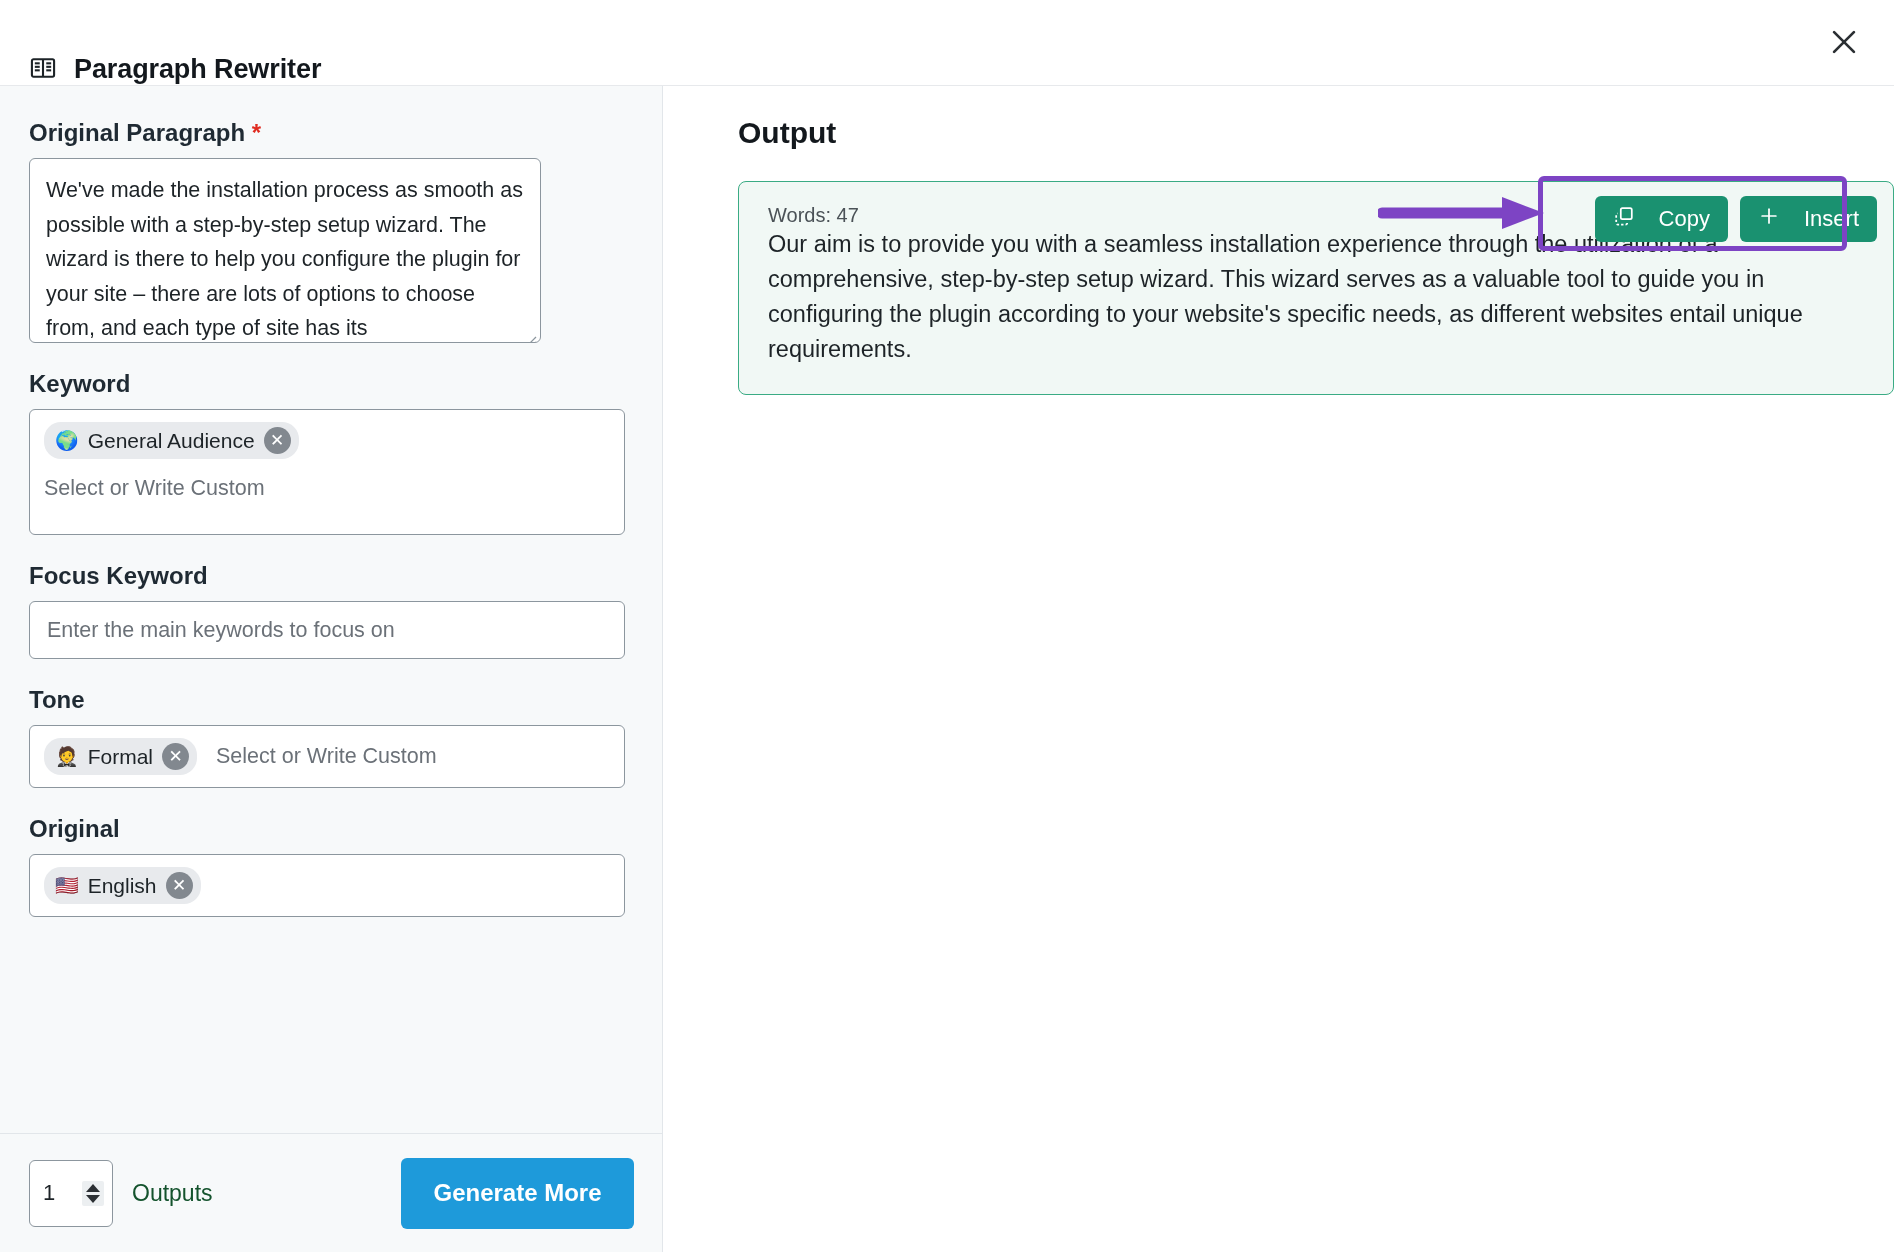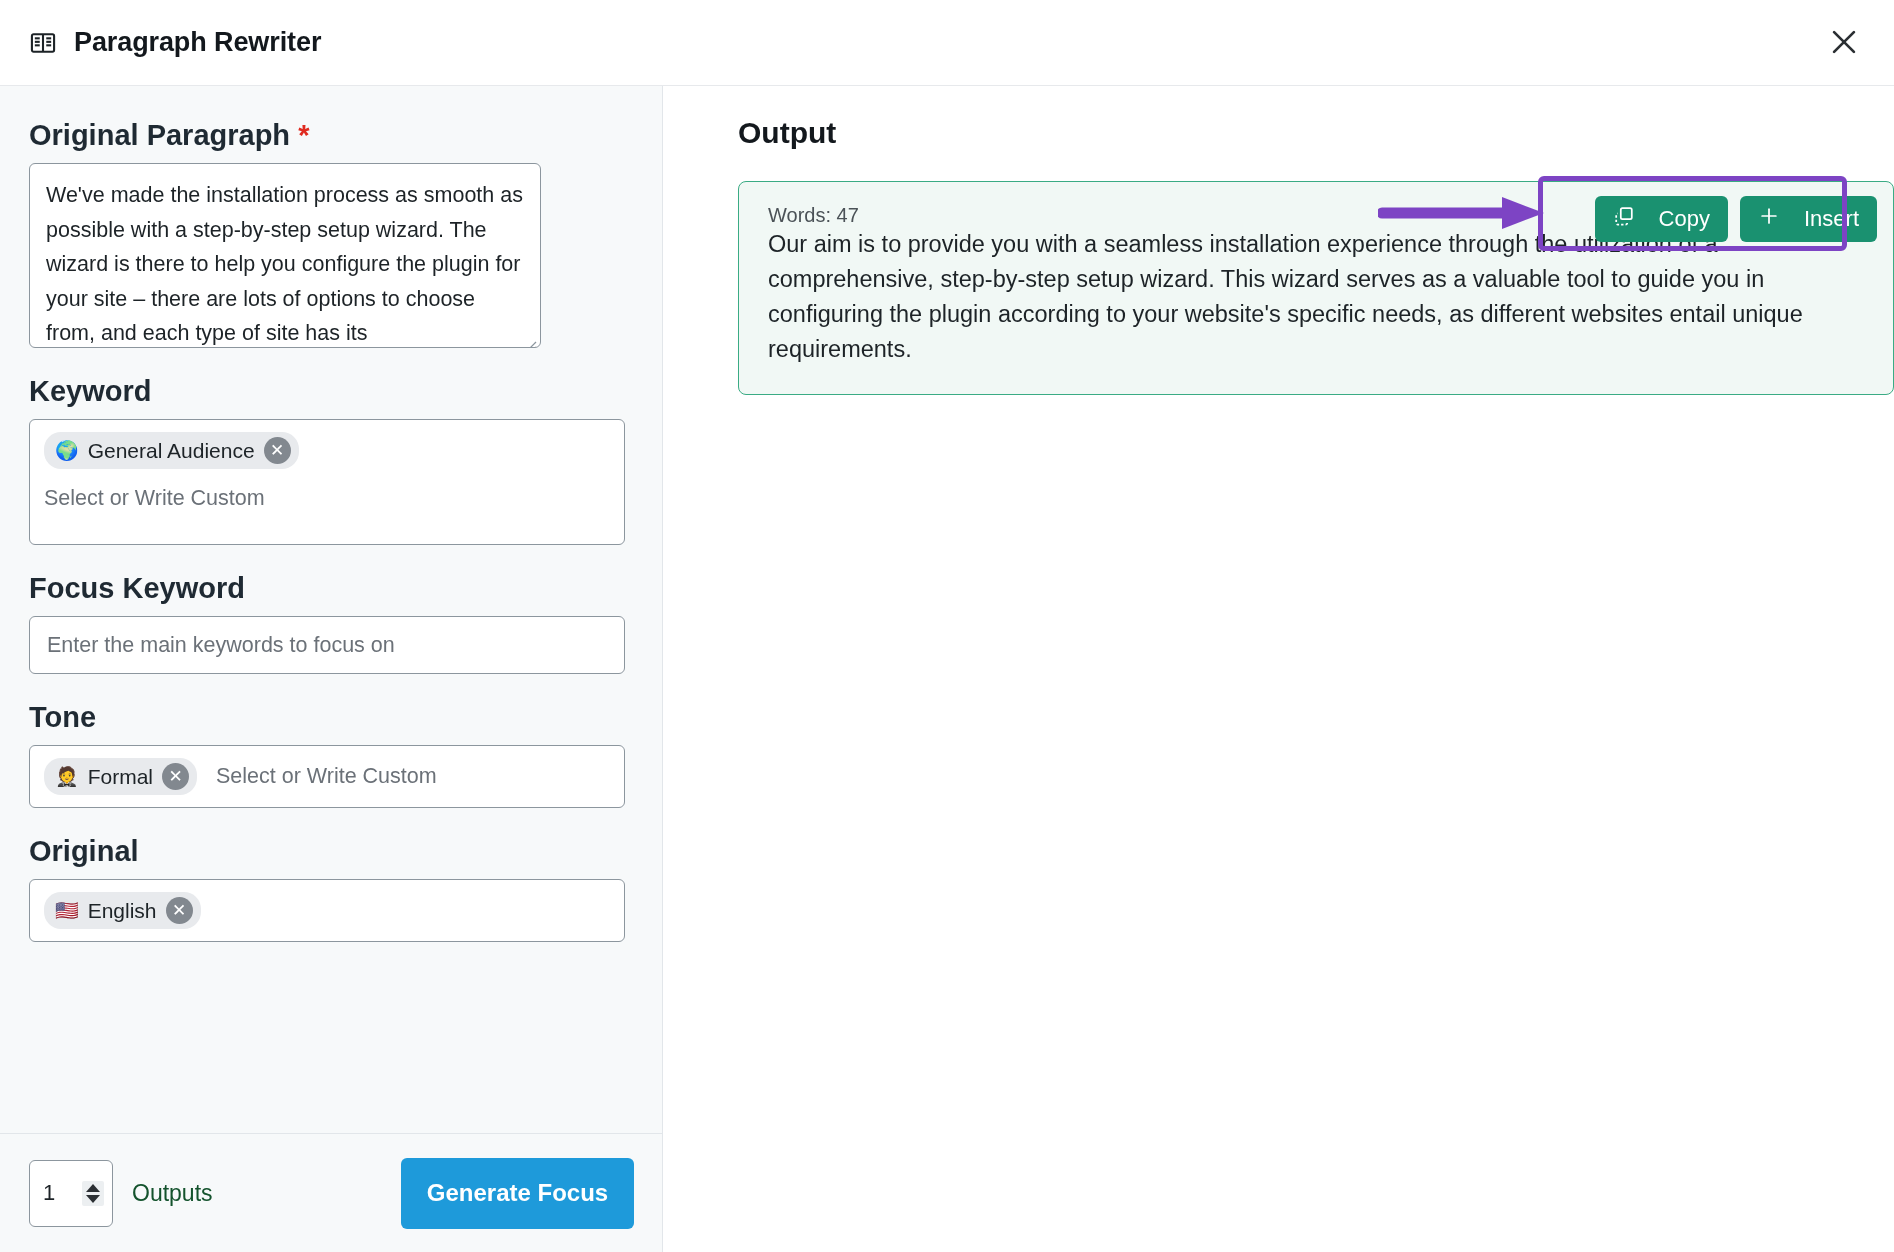--- a/index.html
+++ b/index.html
@@ -15,21 +15,21 @@
     width: 1894px; height: 1252px;
     background: #ffffff;
     overflow: hidden;
   }
 
   
   .header {
     position: absolute; top: 0; left: 0;
     width: 1894px; height: 86px;
     background: #ffffff;
-    display: flex; align-items: center;
+    display: flex; align-items: flex-end;
     padding: 0 26px;
     border-bottom: 1px solid #e7e9ec;
   }
   .header-icon {
     width: 34px; height: 34px;
     display: flex; align-items: center; justify-content: center;
     color: #1d2327;
     margin-right: 14px;
   }
   .header-title {
@@ -72,21 +72,21 @@
   .right-panel {
     position: absolute;
     top: 0; left: 700px;
     width: 1230px; height: 1166px;
     background: #ffffff;
     padding: 30px 36px 0 38px;
   }
 
   
   .field-label {
-    font-size: 29px;
+    font-size: 24px;
     font-weight: bold;
     color: #1f2a33;
     margin-bottom: 11px;
     display: block;
   }
   .req-star { color: #e02b20; font-weight: bold; }
 
   .textarea-box {
     width: 512px;
     height: 185px;
@@ -385,21 +385,21 @@
 
       <div class="footer-bar">
         <div class="stepper">
           <span class="stepper-val">1</span>
           <span class="stepper-arrows">
             <span class="arrow-up"></span>
             <span class="arrow-down"></span>
           </span>
         </div>
         <span class="outputs-label">Outputs</span>
-        <button class="generate-btn">Generate Focus</button>
+        <button class="generate-btn">Generate More</button>
       </div>
     </div>
 
     <div class="right-panel">
       <h2 class="output-title">Output</h2>
 
       <div class="output-card">
         <div class="out-actions">
           <button class="act-btn">
             <span>

